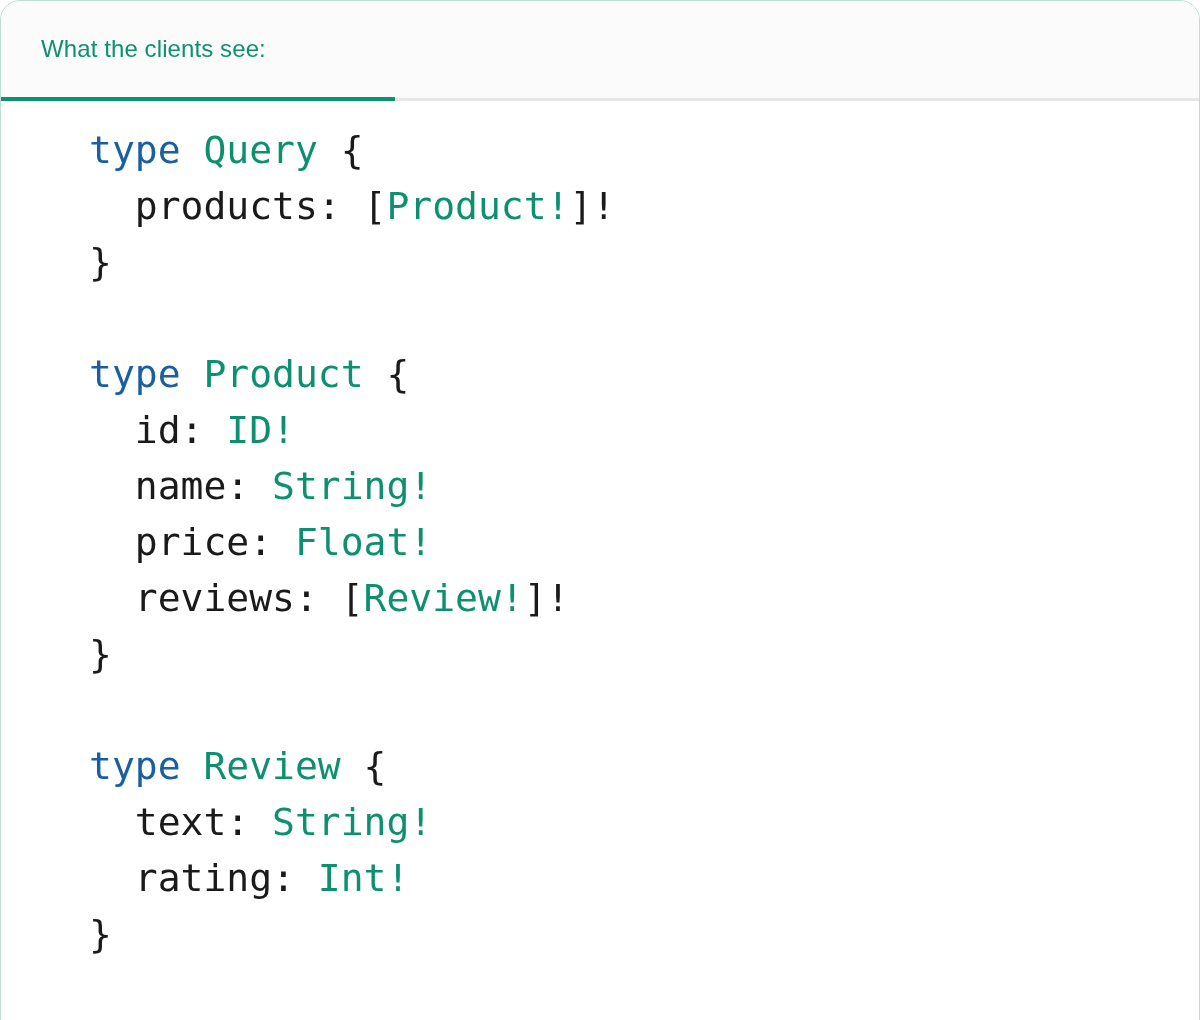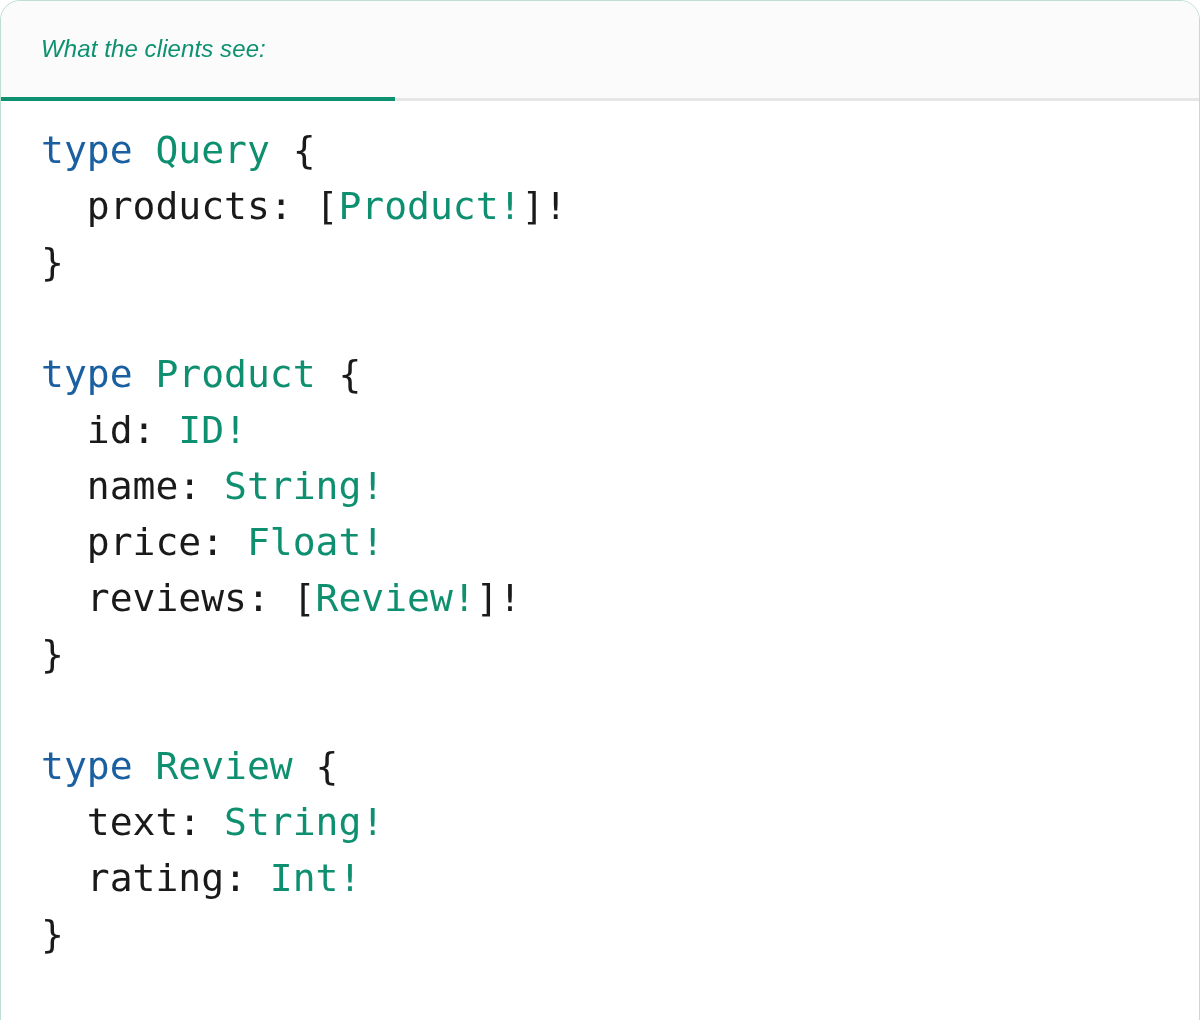--- a/index.html
+++ b/index.html
@@ -94,31 +94,32 @@
     font-size: 38px;
     line-height: 56px;
     white-space: pre;
     color: #1a1a1a;
     font-weight: 400;
   }
   .code-line {
     display: block;
     height: 56px;
     white-space: pre;
+    margin-left: 48px;
   }
   .tok-kw   { color: #1a5fa0; }
   .tok-type { color: #0e9070; }
   .tok-plain{ color: #1a1a1a; }
 </style>
 </head>
 <body>
 
 <div class="card" style="border-color: rgb(188, 223, 209); background: rgb(255, 255, 255);">
 
-  <div class="tabbar" style="background: rgb(251, 251, 251); font-style: italic;">
+  <div class="tabbar" style="background: rgb(251, 251, 251);">
     <div class="tab">
       <span class="tab-label" style="color: rgb(14, 145, 113);">What the clients see:</span>
     </div>
   </div>
 
   <div class="tabbar-underline" style="background: rgb(230, 230, 230);"></div>
   <div class="tab-active-bar" style="background: rgb(14, 145, 113);"></div>
 
   <div class="code-body">
     <pre class="code-block" id="code-block"><span class="code-line"><span class="tok-kw" style="color: rgb(26, 95, 160);">type</span><span class="tok-plain" style="color: rgb(26, 26, 26);"> </span><span class="tok-type" style="color: rgb(14, 144, 112);">Query</span><span class="tok-plain" style="color: rgb(26, 26, 26);"> {</span></span><span class="code-line"><span class="tok-plain" style="color: rgb(26, 26, 26);">  products: [</span><span class="tok-type" style="color: rgb(14, 144, 112);">Product!</span><span class="tok-plain" style="color: rgb(26, 26, 26);">]!</span></span><span class="code-line"><span class="tok-plain" style="color: rgb(26, 26, 26);">}</span></span><span class="code-line"><span class="tok-plain" style="color: rgb(26, 26, 26);"></span></span><span class="code-line"><span class="tok-kw" style="color: rgb(26, 95, 160);">type</span><span class="tok-plain" style="color: rgb(26, 26, 26);"> </span><span class="tok-type" style="color: rgb(14, 144, 112);">Product</span><span class="tok-plain" style="color: rgb(26, 26, 26);"> {</span></span><span class="code-line"><span class="tok-plain" style="color: rgb(26, 26, 26);">  id: </span><span class="tok-type" style="color: rgb(14, 144, 112);">ID!</span></span><span class="code-line"><span class="tok-plain" style="color: rgb(26, 26, 26);">  name: </span><span class="tok-type" style="color: rgb(14, 144, 112);">String!</span></span><span class="code-line"><span class="tok-plain" style="color: rgb(26, 26, 26);">  price: </span><span class="tok-type" style="color: rgb(14, 144, 112);">Float!</span></span><span class="code-line"><span class="tok-plain" style="color: rgb(26, 26, 26);">  reviews: [</span><span class="tok-type" style="color: rgb(14, 144, 112);">Review!</span><span class="tok-plain" style="color: rgb(26, 26, 26);">]!</span></span><span class="code-line"><span class="tok-plain" style="color: rgb(26, 26, 26);">}</span></span><span class="code-line"><span class="tok-plain" style="color: rgb(26, 26, 26);"></span></span><span class="code-line"><span class="tok-kw" style="color: rgb(26, 95, 160);">type</span><span class="tok-plain" style="color: rgb(26, 26, 26);"> </span><span class="tok-type" style="color: rgb(14, 144, 112);">Review</span><span class="tok-plain" style="color: rgb(26, 26, 26);"> {</span></span><span class="code-line"><span class="tok-plain" style="color: rgb(26, 26, 26);">  text: </span><span class="tok-type" style="color: rgb(14, 144, 112);">String!</span></span><span class="code-line"><span class="tok-plain" style="color: rgb(26, 26, 26);">  rating: </span><span class="tok-type" style="color: rgb(14, 144, 112);">Int!</span></span><span class="code-line"><span class="tok-plain" style="color: rgb(26, 26, 26);">}</span></span></pre>

